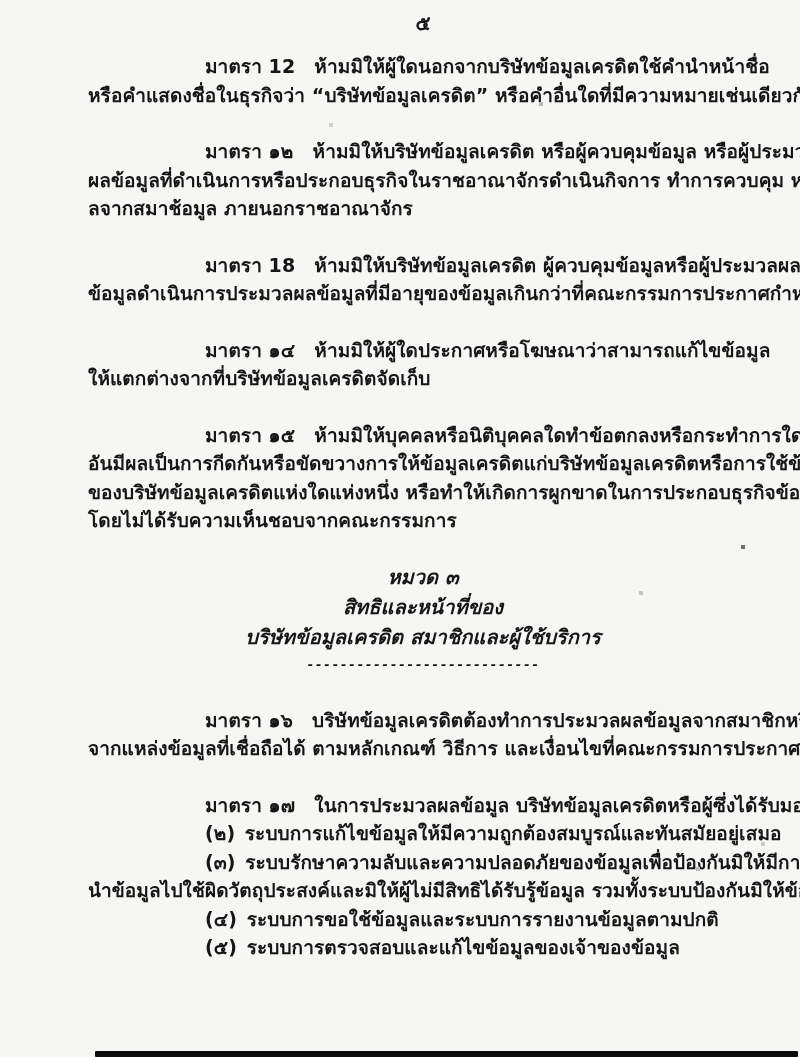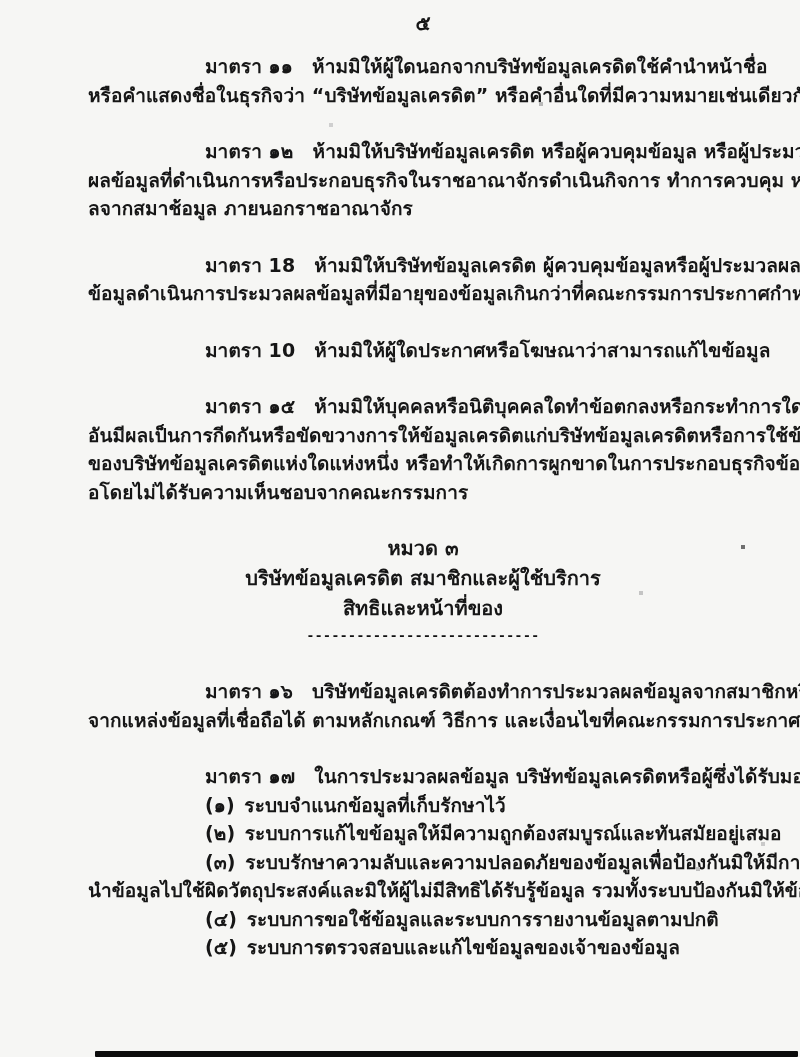--- a/index.html
+++ b/index.html
@@ -11,21 +11,21 @@
     font-family:"DejaVu Sans","Liberation Sans",sans-serif;
     font-weight:700;
     color:#161616;
   }
   .content{position:absolute;left:88px;right:42px;top:8px;}
   .pageno{text-align:center;font-size:20px;height:30px;line-height:30px;}
   .sec{margin-top:28px;font-size:19px;}
   .sec .ln{line-height:28.5px;white-space:nowrap;letter-spacing:.1px;}
   .sec.first{margin-top:14px;}
   .ind{padding-left:117px;}
-  .chapter{margin-top:27px;text-align:center;font-size:20px;}
+  .chapter{margin-top:27px;text-align:center;font-size:20px;font-style:italic;}
   .chapter .ln{line-height:30px;}
   .chapter .divider{
     font-size:13px;line-height:26px;letter-spacing:.5px;
     font-family:"DejaVu Sans Mono","Liberation Mono",monospace;
     color:#111;
   }
   .scan-bar{
     position:absolute;left:95px;right:2px;bottom:0;height:6px;
     background:#0c0c0c;border-radius:1px;
   }
@@ -36,61 +36,61 @@
 </style>
 </head>
 <body>
 
 <div class="page">
   <div class="content">
 
     <div class="pageno">๕</div>
 
     <div class="sec first">
-      <div class="ln ind">มาตรา ๑๑ ห้ามมิให้ผู้ใดนอกจากบริษัทข้อมูลเครดิตใช้คำนำหน้าชื่อ</div>
+      <div class="ln ind">มาตรา 12 ห้ามมิให้ผู้ใดนอกจากบริษัทข้อมูลเครดิตใช้คำนำหน้าชื่อ</div>
       <div class="ln">หรือคำแสดงชื่อในธุรกิจว่า “บริษัทข้อมูลเครดิต” หรือคำอื่นใดที่มีความหมายเช่นเดียวกัน</div>
     </div>
 
     <div class="sec">
       <div class="ln ind">มาตรา ๑๒ ห้ามมิให้บริษัทข้อมูลเครดิต หรือผู้ควบคุมข้อมูล หรือผู้ประมวล</div>
       <div class="ln">ผลข้อมูลที่ดำเนินการหรือประกอบธุรกิจในราชอาณาจักรดำเนินกิจการ ทำการควบคุม หรือ</div>
       <div class="ln">ลจากสมาช้อมูล ภายนอกราชอาณาจักร</div>
     </div>
 
     <div class="sec">
       <div class="ln ind">มาตรา 18 ห้ามมิให้บริษัทข้อมูลเครดิต ผู้ควบคุมข้อมูลหรือผู้ประมวลผล</div>
       <div class="ln">ข้อมูลดำเนินการประมวลผลข้อมูลที่มีอายุของข้อมูลเกินกว่าที่คณะกรรมการประกาศกำหนด</div>
     </div>
 
     <div class="sec">
-      <div class="ln ind">มาตรา 10 ห้ามมิให้ผู้ใดประกาศหรือโฆษณาว่าสามารถแก้ไขข้อมูล</div>
+      <div class="ln ind">มาตรา ๑๔ ห้ามมิให้ผู้ใดประกาศหรือโฆษณาว่าสามารถแก้ไขข้อมูล</div>
+      <div class="ln">ให้แตกต่างจากที่บริษัทข้อมูลเครดิตจัดเก็บ</div>
     </div>
 
     <div class="sec">
       <div class="ln ind">มาตรา ๑๕ ห้ามมิให้บุคคลหรือนิติบุคคลใดทำข้อตกลงหรือกระทำการใด ๆ</div>
       <div class="ln">อันมีผลเป็นการกีดกันหรือขัดขวางการให้ข้อมูลเครดิตแก่บริษัทข้อมูลเครดิตหรือการใช้ข้อมูล</div>
       <div class="ln">ของบริษัทข้อมูลเครดิตแห่งใดแห่งหนึ่ง หรือทำให้เกิดการผูกขาดในการประกอบธุรกิจข้อมูลเครดิต</div>
-      <div class="ln">อโดยไม่ได้รับความเห็นชอบจากคณะกรรมการ</div>
+      <div class="ln">โดยไม่ได้รับความเห็นชอบจากคณะกรรมการ</div>
     </div>
 
     <div class="chapter">
       <div class="ln">หมวด ๓</div>
+      <div class="ln">สิทธิและหน้าที่ของ</div>
       <div class="ln">บริษัทข้อมูลเครดิต สมาชิกและผู้ใช้บริการ</div>
-      <div class="ln">สิทธิและหน้าที่ของ</div>
       <div class="ln divider">----------------------------</div>
     </div>
 
     <div class="sec">
       <div class="ln ind">มาตรา ๑๖ บริษัทข้อมูลเครดิตต้องทำการประมวลผลข้อมูลจากสมาชิกหรือ</div>
       <div class="ln">จากแหล่งข้อมูลที่เชื่อถือได้ ตามหลักเกณฑ์ วิธีการ และเงื่อนไขที่คณะกรรมการประกาศกำหนด</div>
     </div>
 
     <div class="sec">
       <div class="ln ind">มาตรา ๑๗ ในการประมวลผลข้อมูล บริษัทข้อมูลเครดิตหรือผู้ซึ่งได้รับมอบหมาย</div>
-      <div class="ln ind">(๑) ระบบจำแนกข้อมูลที่เก็บรักษาไว้</div>
       <div class="ln ind">(๒) ระบบการแก้ไขข้อมูลให้มีความถูกต้องสมบูรณ์และทันสมัยอยู่เสมอ</div>
       <div class="ln ind">(๓) ระบบรักษาความลับและความปลอดภัยของข้อมูลเพื่อป้องกันมิให้มีการ</div>
       <div class="ln">นำข้อมูลไปใช้ผิดวัตถุประสงค์และมิให้ผู้ไม่มีสิทธิได้รับรู้ข้อมูล รวมทั้งระบบป้องกันมิให้ข้อมูล</div>
       <div class="ln ind">(๔) ระบบการขอใช้ข้อมูลและระบบการรายงานข้อมูลตามปกติ</div>
       <div class="ln ind">(๕) ระบบการตรวจสอบและแก้ไขข้อมูลของเจ้าของข้อมูล</div>
     </div>
 
   </div>
 
   <div class="noise"></div>

